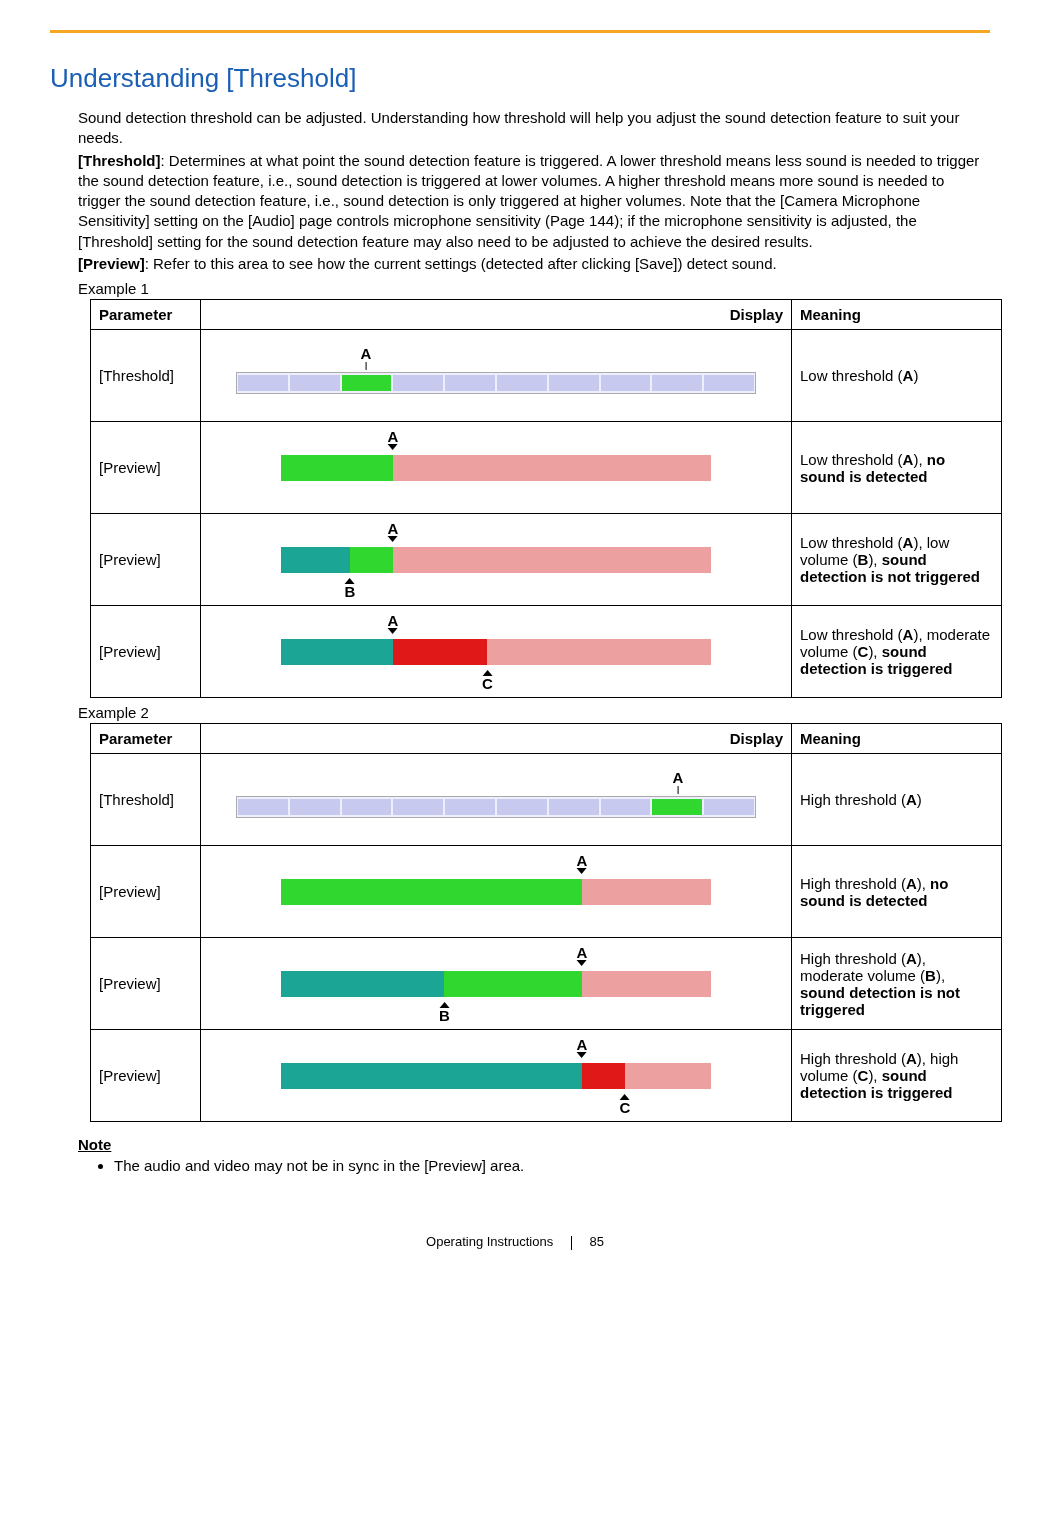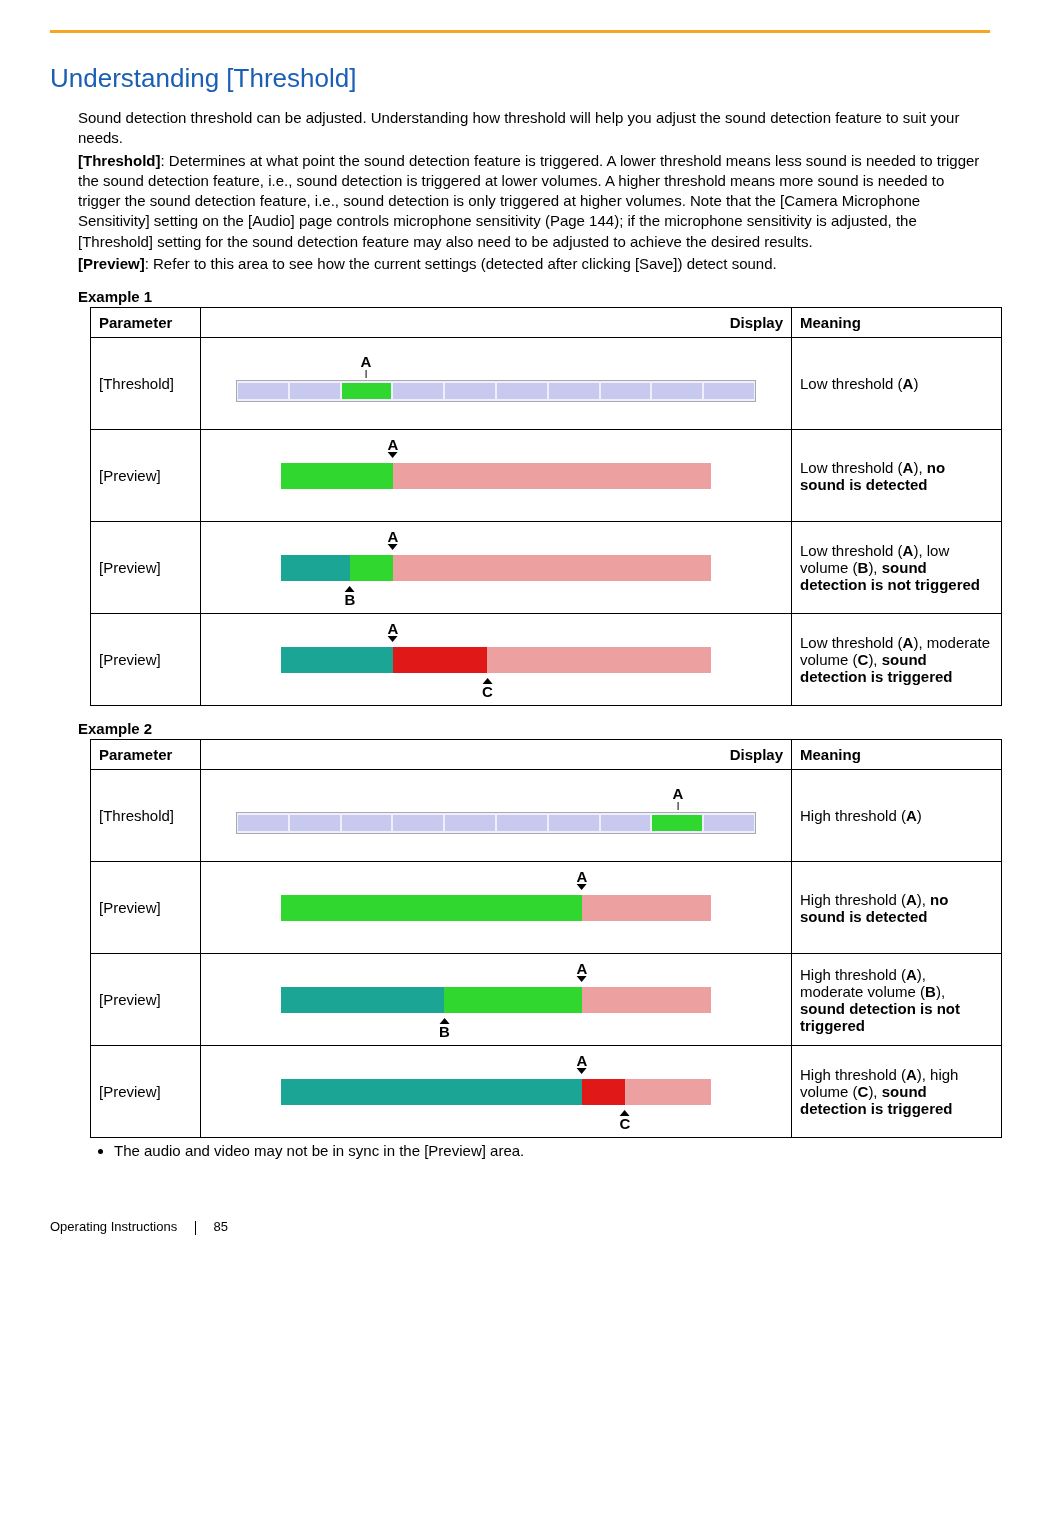--- a/index.html
+++ b/index.html
@@ -21,21 +21,21 @@
   .orange-rule { height: 3px; background: #f5a623; margin-bottom: 30px; }
   h2.blue {
     color: #1a5fb4;
     font-size: 26px;
     margin: 0 0 14px 0;
     font-weight: normal;
   }
   .body-indent { margin-left: 28px; }
   .para { margin: 0 0 2px 0; line-height: 1.35; }
   .para b { font-weight: bold; }
-  .example-label { font-weight: bold; margin-top: 14px; margin-bottom: 2px; margin-left: 28px; }
+  .example-label { font-weight: normal; margin-top: 6px; margin-bottom: 2px; margin-left: 28px; }
   table.doc {
     border-collapse: collapse;
     width: calc(100% - 28px);
     margin-left: 40px;
   }
   table.doc th, table.doc td {
     border: 1px solid #000;
     padding: 6px 8px;
     vertical-align: middle;
     text-align: left;
@@ -78,21 +78,21 @@
   .brightg { background: #2fd72f; }
   .pink { background: #eda0a0; }
   .red { background: #e01818; }
 
   .note-head { font-weight: bold; text-decoration: underline; margin-top: 14px; margin-left: 28px; }
   ul.note { margin: 4px 0 0 64px; padding: 0; }
   ul.note li { margin: 2px 0; }
 
   .footer {
     margin-top: 60px;
-    text-align: left;
+    text-align: center;
     padding-right: 10px;
     font-size: 13px;
   }
   .footer .divider { display:inline-block; border-left:1px solid #000; height:14px; margin:0 14px; vertical-align:middle;}
 </style>
 </head>
 <body>
 
 <div class="page">
   <div class="orange-rule"></div>
@@ -256,20 +256,21 @@
             <div class="seg pink" style="width:20%;"></div>
           </div>
           <div class="ptr-bottom" style="left:80%;"><span class="triup"></span><span>C</span></div>
         </div>
       </td>
       <td>High threshold (<b>A</b>), high volume (<b>C</b>), <b>sound detection is triggered</b></td>
     </tr>
   </tbody>
     </table>
 
+  <div class="note-head">Note</div>
   <ul class="note">
     <li>The audio and video may not be in sync in the [Preview] area.</li>
   </ul>
 
   <div class="footer">
     <span>Operating Instructions</span>
     <span class="divider"></span>
     <span>85</span>
   </div>
 </div>

